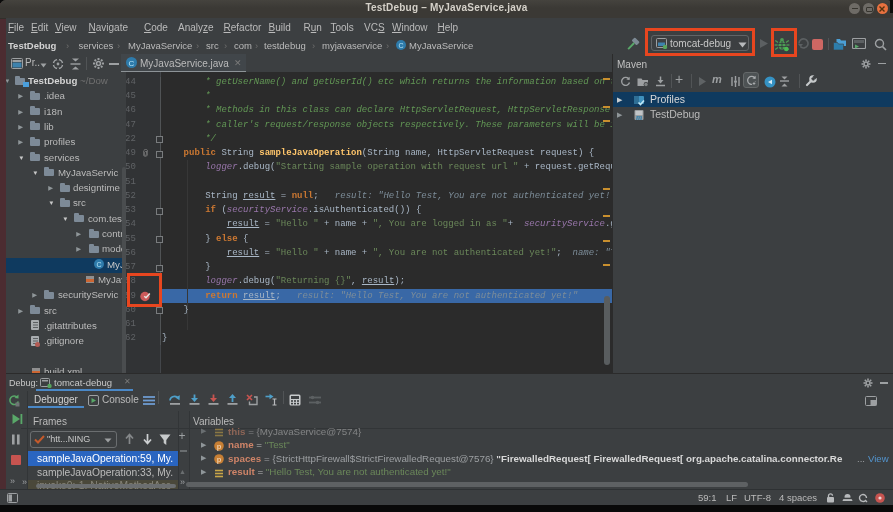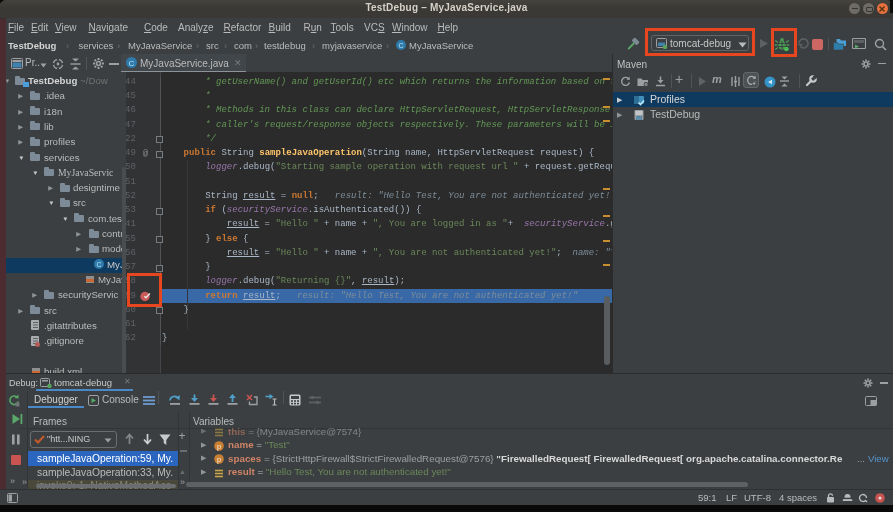--- a/index.html
+++ b/index.html
@@ -224,21 +224,21 @@
 <div class="trow" style="top:62.2px;">
       <span class="ar" style="left:12px;">▶</span>
       <span class="ic" style="left:24px;"><span class="fold"></span></span>
       <span class="tx" style="left:38px;">profiles</span>
     </div>
 <div class="trow" style="top:77.5px;">
       <span class="ar" style="left:12px;color:#c8c8c8;">▼</span>
       <span class="ic" style="left:24px;"><span class="fold"></span></span>
       <span class="tx" style="left:38px;">services</span>
     </div>
-<div class="trow" style="top:92.8px;font-family:Liberation Serif, serif;">
+<div class="trow" style="top:92.8px;">
       <span class="ar" style="left:26px;color:#c8c8c8;">▼</span>
       <span class="ic" style="left:38px;"><span class="fold"></span></span>
       <span class="tx" style="left:52px;">MyJavaServic</span>
     </div>
 <div class="trow" style="top:108.1px;">
       <span class="ar" style="left:42px;">▶</span>
       <span class="ic" style="left:54px;"><span class="fold"></span></span>
       <span class="tx" style="left:67px;">designtime</span>
     </div>
 <div class="trow" style="top:123.4px;">
@@ -340,21 +340,21 @@
     <div class="ln" style="top:2.9px;">44</div>
     <div class="ln" style="top:17.1px;">45</div>
     <div class="ln" style="top:31.4px;">46</div>
     <div class="ln" style="top:45.6px;">47</div>
     <div class="ln" style="top:59.9px;">22</div>
     <div class="ln" style="top:74.1px;">49</div>
     <div class="ln" style="top:88.3px;">50</div>
     <div class="ln" style="top:102.6px;">51</div>
     <div class="ln" style="top:116.8px;">52</div>
     <div class="ln" style="top:131.0px;">53</div>
-    <div class="ln" style="top:145.3px;">41</div>
+    <div class="ln" style="top:145.3px;">54</div>
     <div class="ln" style="top:159.5px;">55</div>
     <div class="ln" style="top:173.8px;">56</div>
     <div class="ln" style="top:188.0px;">57</div>
     <div class="ln" style="top:202.2px;">58</div>
     <div class="ln" style="top:216.5px;">59</div>
     <div class="ln" style="top:230.7px;">60</div>
     <div class="ln" style="top:245.0px;">61</div>
     <div class="ln" style="top:259.2px;">62</div>
 
     <div class="abs" style="left:17px;top:76.5px;font-size:8.5px;color:#8c8c8c;font-family:'Liberation Mono',monospace;">@</div>

